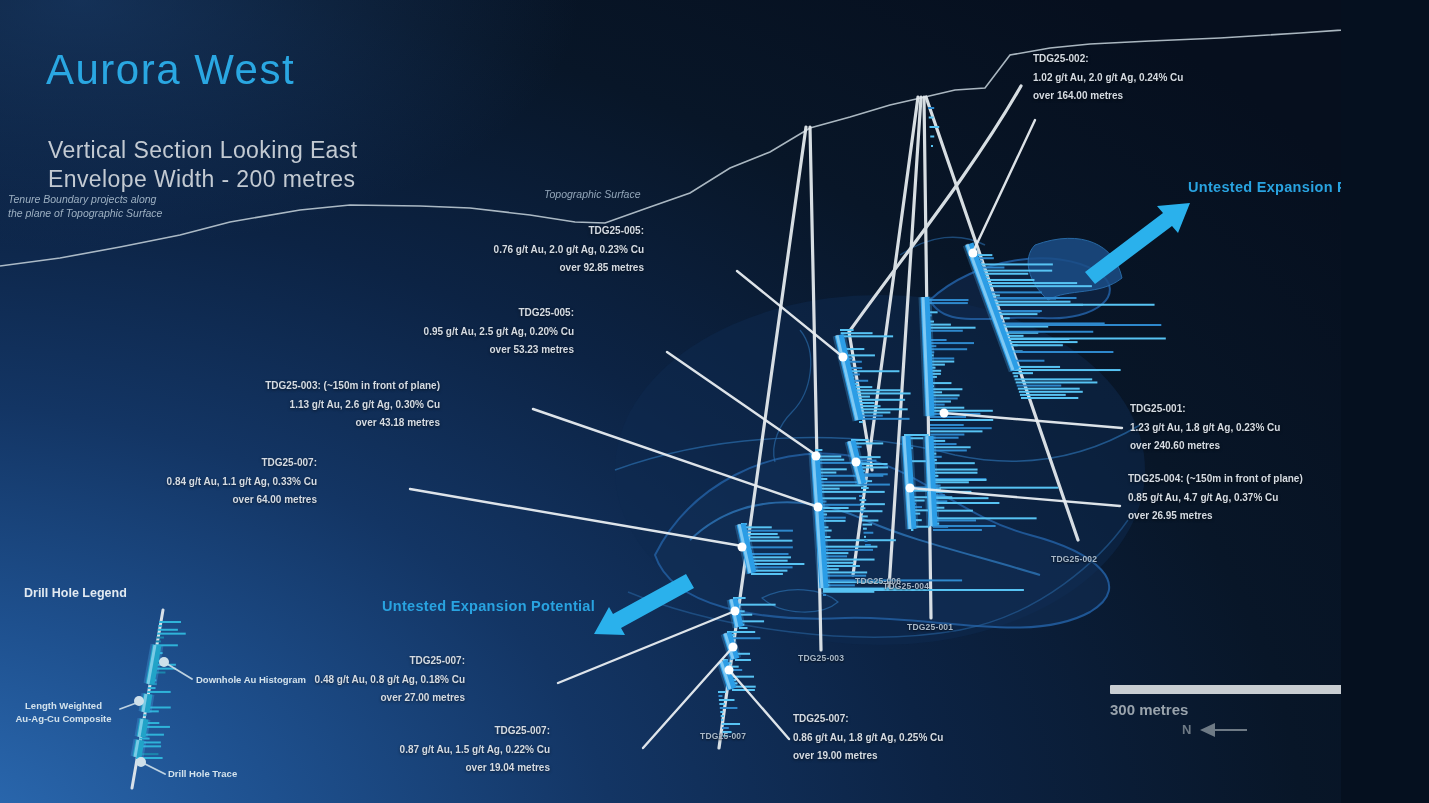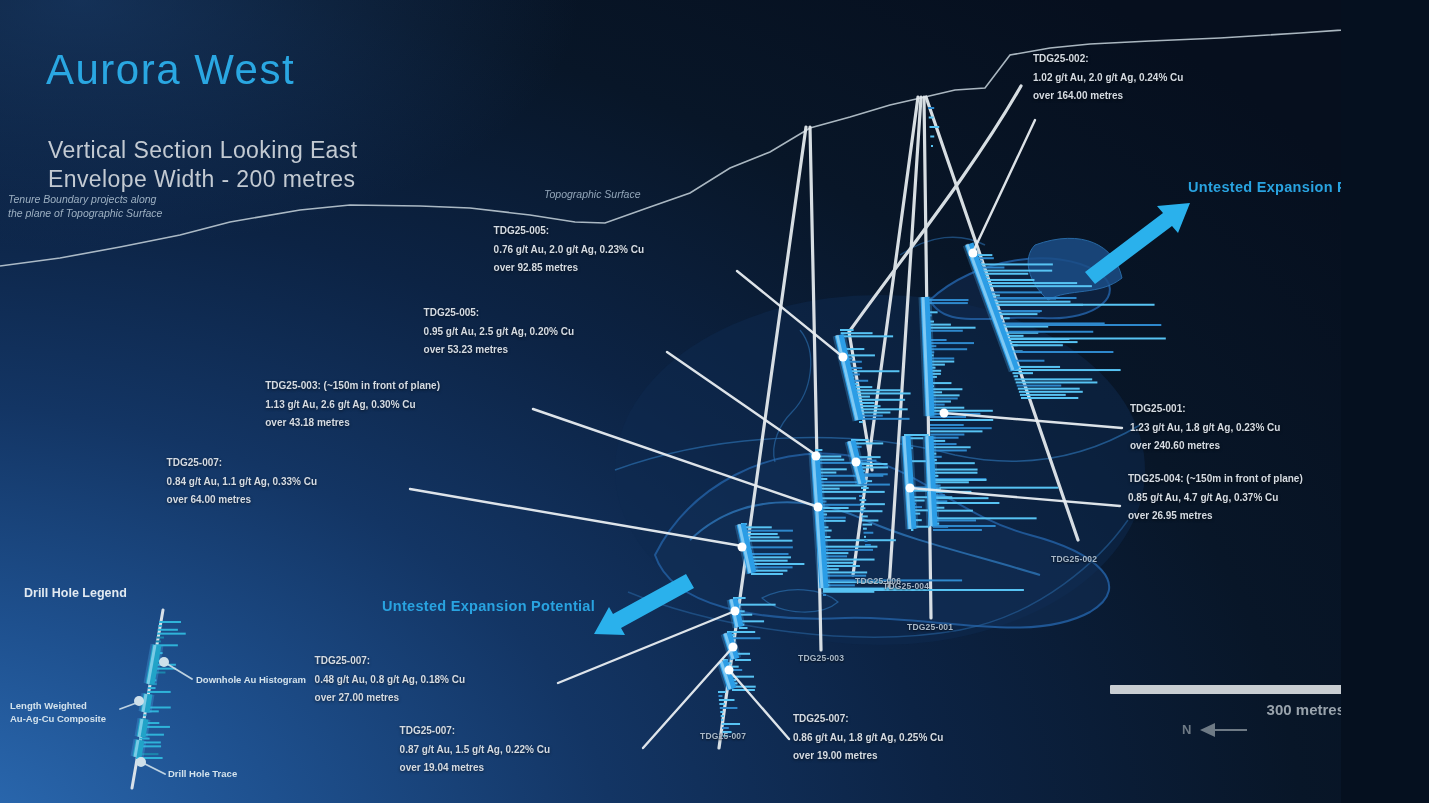--- a/index.html
+++ b/index.html
@@ -10,27 +10,27 @@
       radial-gradient(60% 50% at 6% 0%, rgba(32,74,130,.50), rgba(32,74,130,0) 62%),
       radial-gradient(135% 145% at -8% 108%, #2f72bd 0%, #1e508e 22%, #133564 40%, #0c2344 58%, #081628 78%, #060f1e 100%);
   }
   svg.art{position:absolute;left:0;top:0;}
   .txt{position:absolute;white-space:nowrap;}
   .title{font-size:42px;letter-spacing:1.5px;color:#2aa7e2;font-weight:400;}
   .subtitle{font-size:23px;line-height:29px;color:#c3cad2;letter-spacing:.4px;font-weight:400;}
   .note{font-size:10.5px;line-height:13.5px;font-style:italic;color:#9db0c2;}
   .topolab{font-size:10.5px;font-style:italic;color:#93a6b9;}
   .ann{font-size:10px;line-height:18.5px;font-weight:600;color:#d5dbe2;text-shadow:0 1px 3px rgba(0,0,0,.55);}
-  .ann.r{text-align:left;}
+  .ann.r{text-align:right;}
   .expansion{font-size:14.5px;font-weight:600;color:#29a3e0;letter-spacing:.3px;}
   .holelab{font-size:8.5px;font-weight:600;color:#a9b9c9;letter-spacing:.2px;text-shadow:0 1px 2px rgba(0,0,0,.7);}
   .legend-title{font-size:12.5px;font-weight:600;color:#e2eaf1;}
   .legend-lab{font-size:9.5px;font-weight:700;color:#d3e2ec;line-height:13px;}
   .scalebar{position:absolute;background:#c9ced2;border-radius:1px;}
-  .scalelab{font-size:15px;font-weight:600;color:#99a3ac;text-align:right;}
+  .scalelab{font-size:15px;font-weight:600;color:#99a3ac;text-align:left;}
   .northlab{font-size:13px;font-weight:700;color:#6e7a85;}
 </style>
 </head>
 <body>
 
 <div class="stage">
 
   <svg class="art" width="1429" height="803" viewBox="0 0 1429 803">
 
     <ellipse cx="880" cy="470" rx="265" ry="175" fill="#0e2a50" opacity="0.5"></ellipse>
@@ -639,21 +639,21 @@
 
   <div class="txt holelab" style="left:798px;top:653px;">TDG25-003</div>
   <div class="txt holelab" style="left:700px;top:731px;">TDG25-007</div>
   <div class="txt holelab" style="left:855px;top:576px;">TDG25-006</div>
   <div class="txt holelab" style="left:883px;top:581px;">TDG25-004</div>
   <div class="txt holelab" style="left:907px;top:622px;">TDG25-001</div>
   <div class="txt holelab" style="left:1051px;top:554px;">TDG25-002</div>
 
   <div class="txt legend-title" style="left:24px;top:586px;">Drill Hole Legend</div>
   <div class="txt legend-lab" style="left:196px;top:673px;">Downhole Au Histogram</div>
-  <div class="txt legend-lab" style="left:10px;top:699px;width:107px;text-align:left;">
+  <div class="txt legend-lab" style="left:10px;top:699px;width:107px;text-align:center;">
     <div>Length Weighted</div>
     <div>Au-Ag-Cu Composite</div>
   </div>
   <div class="txt legend-lab" style="left:168px;top:767px;">Drill Hole Trace</div>
 
   <div class="scalebar" style="left:1110px;top:685px;width:235px;height:9px;"></div>
   <div class="txt scalelab" style="left:1110px;top:701px;width:235px;">300 metres</div>
   <div class="txt northlab" style="left:1182px;top:722px;">N</div>
 
 </div>

